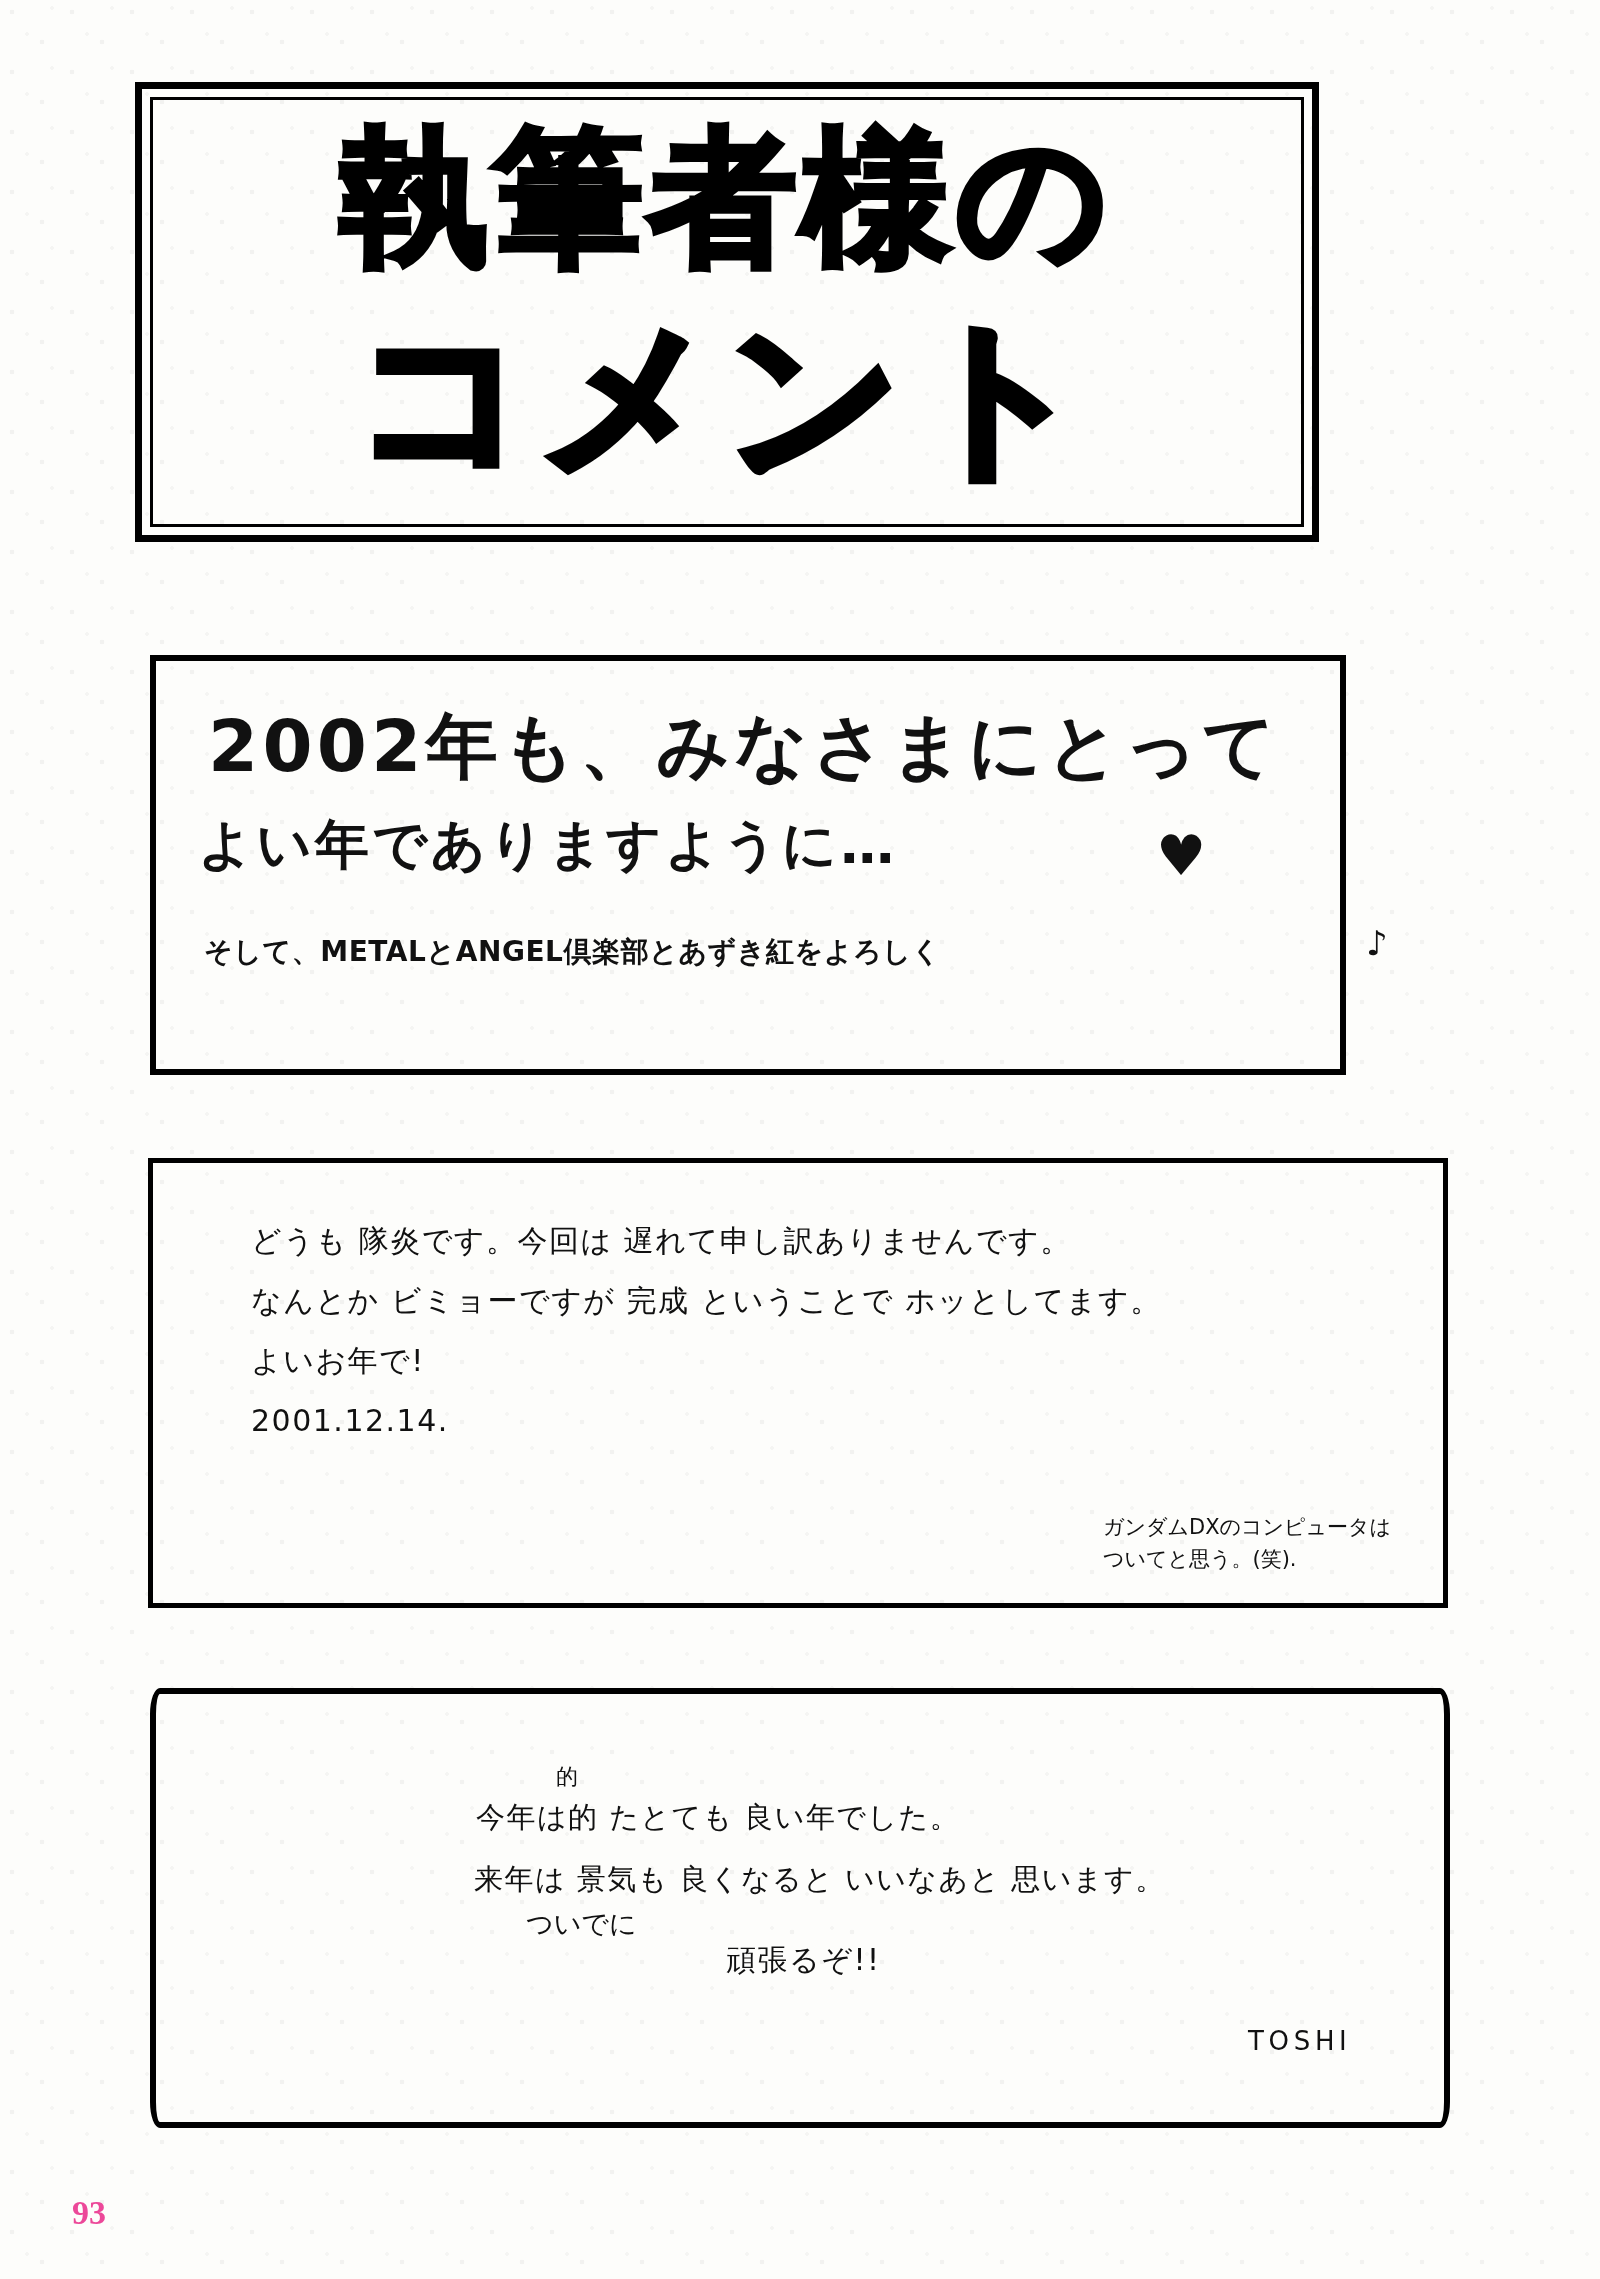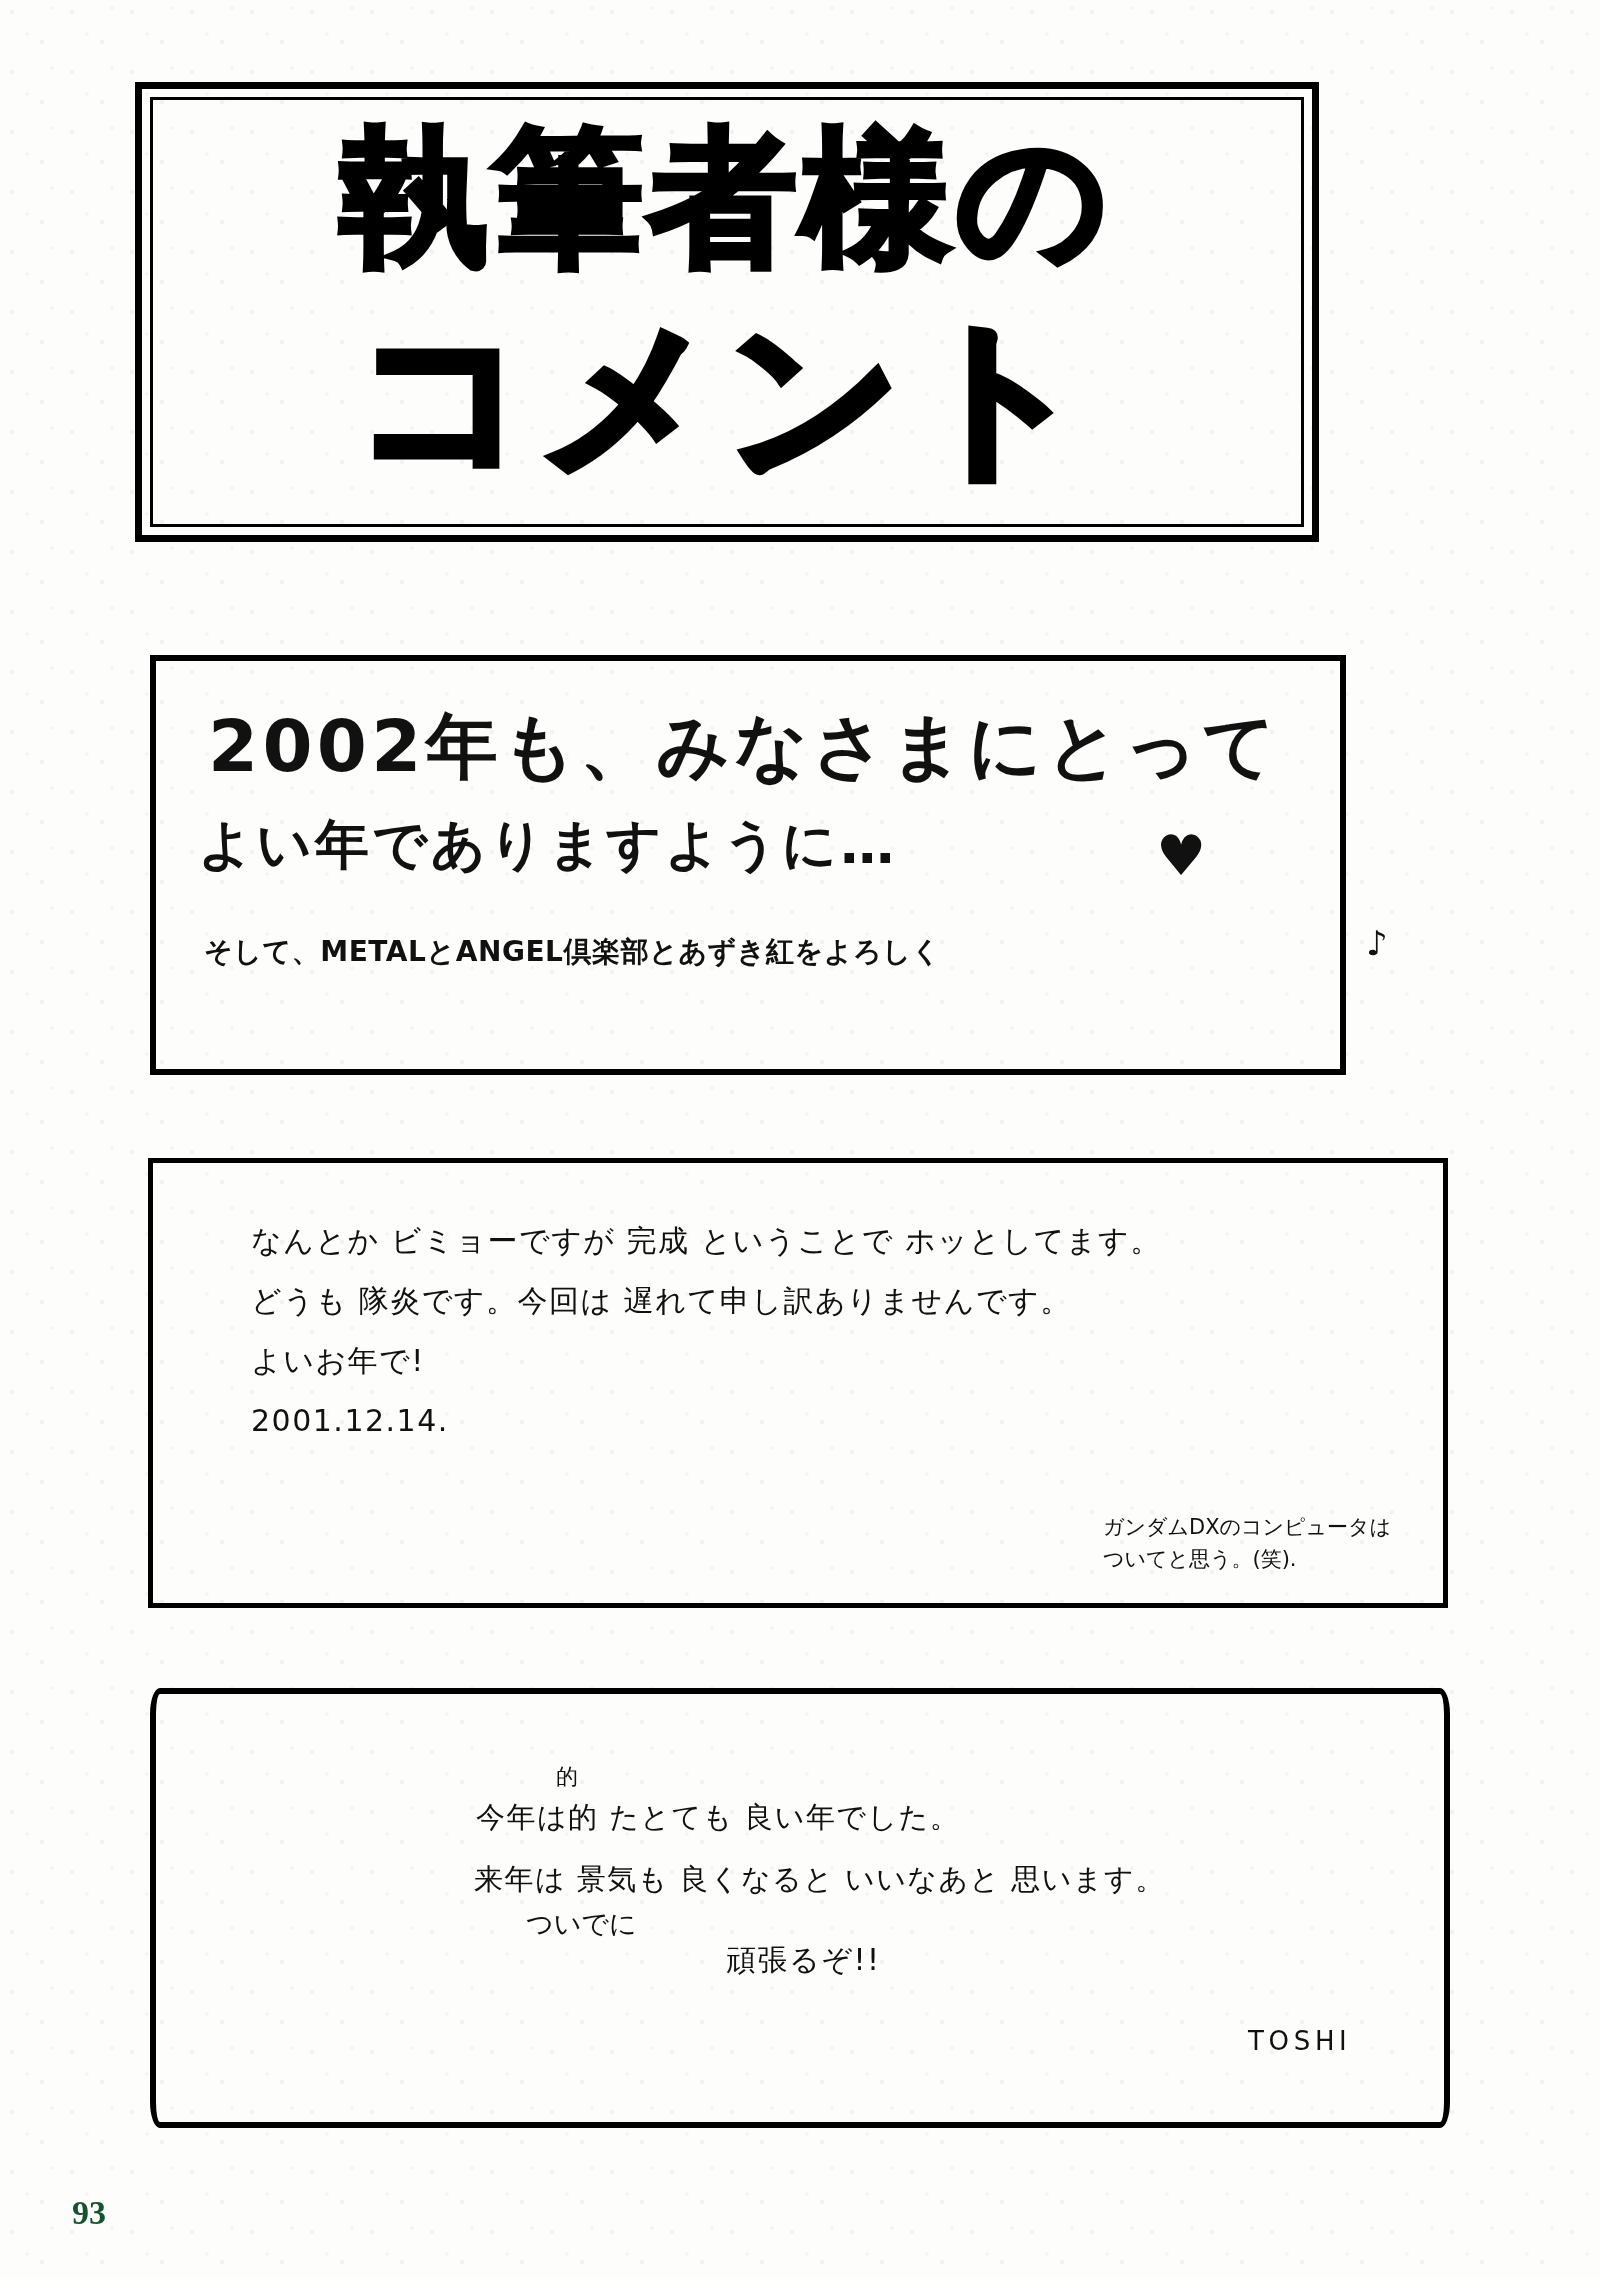--- a/index.html
+++ b/index.html
@@ -214,21 +214,21 @@
     font-family: "DejaVu Sans", sans-serif;
   }
 
   
   .page-number {
     position: absolute;
     left: 72px;
     top: 2194px;
     font-size: 34px;
     font-weight: bold;
-    color: #14532d;
+    color: #ec4899;
     font-family: "Liberation Serif", serif;
   }
 </style>
 </head>
 <body>
 
 <div class="page-bg"></div>
 
 <div class="page">
 
@@ -242,22 +242,22 @@
   <div class="comment-box box-greeting">
     <div class="hand greet-1">2002年も、みなさまにとって</div>
     <div class="hand greet-2">よい年でありますように…</div>
     <div class="hand greet-heart">♥</div>
     <div class="hand greet-3">そして、METALとANGEL倶楽部とあずき紅をよろしく</div>
     <div class="hand greet-3-mark">♪</div>
   </div>
 
   <div class="comment-box box-note">
     <div class="hand note-lines">
+      <div>どうも 隊炎です。今回は 遅れて申し訳ありませんです。</div>
       <div>なんとか ビミョーですが 完成 ということで ホッとしてます。</div>
-      <div>どうも 隊炎です。今回は 遅れて申し訳ありませんです。</div>
       <div>よいお年で!</div>
       <div>2001.12.14.</div>
     </div>
     <div class="hand note-aside">
       <div>ガンダムDXのコンピュータは</div>
       <div>ついてと思う。(笑).</div>
     </div>
   </div>
 
   <div class="comment-box box-toshi">

